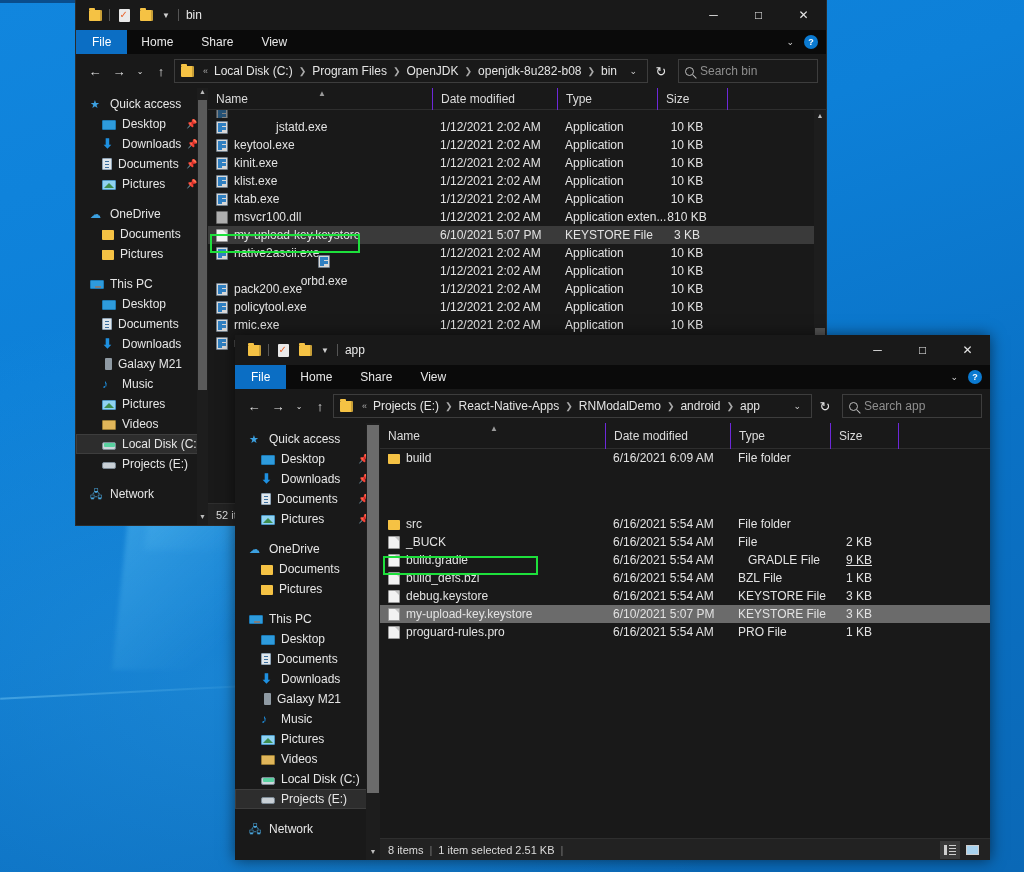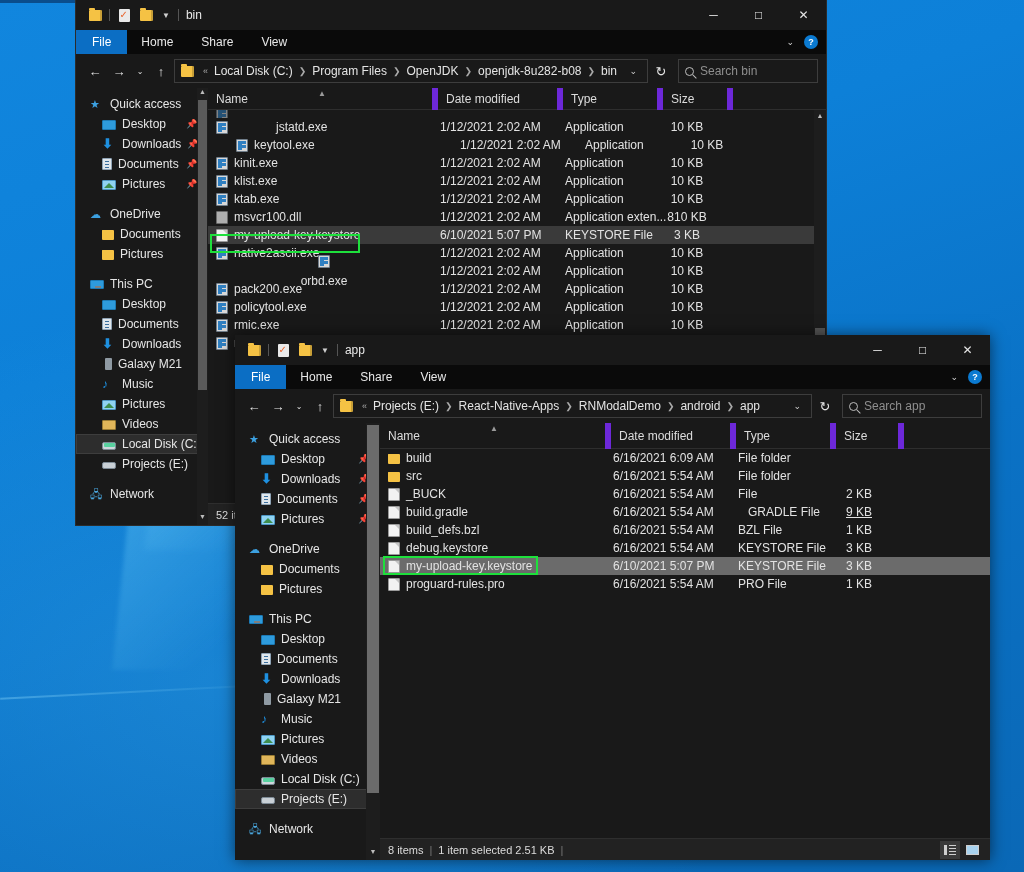--- a/index.html
+++ b/index.html
@@ -167,21 +167,21 @@
   .ni-drive{ background:#c9d0d6; height:7px;margin-top:3px;border-radius:2px;border:1px solid #7d8a95; }
   .ni-net{ color:#4aa8e0; font-size:11px; line-height:13px; }
 
   
   .pane{ flex:1; min-width:0; position:relative; background:#191919; display:flex; flex-direction:column; }
   .colhdr{
     height:22px; display:flex; align-items:center; border-bottom:1px solid #2e2e2e;
     font-size:12px; color:#dcdcdc; flex:none; position:relative;
   }
   .colhdr .c{ padding-left:8px; position:relative; height:22px; display:flex; align-items:center; }
-  .colhdr .c + .c{ border-left:6px solid #6d28d9; }
+  .colhdr .c + .c{ border-left:1px solid #6d28d9; }
   .colhdr .sortarrow{ position:absolute; font-size:8px; color:#9a9a9a; top:1px; }
   .rows{ flex:1; overflow:hidden; position:relative; }
   .frow{
     height:18px; display:flex; align-items:center; font-size:12px; color:#e2e2e2; white-space:nowrap;
   }
   .frow.sel{ background:#6b6b6b; }
   .frow .cname{ display:flex; align-items:center; gap:6px; padding-left:8px; overflow:hidden; }
   .frow .cdate,.frow .ctype{ padding-left:8px; }
   .frow .csize{ text-align:center; padding-right:10px; }
   .fi{ width:12px;height:13px;position:relative;flex:none; }
@@ -413,21 +413,21 @@
         <div class="frow">
           <div class="cname" style="width:224px;gap:48px;">
               <span class="fi fi-exe"></span>
               <span>jstatd.exe</span>
             </div>
           <div class="cdate" style="width:125px;">1/12/2021 2:02 AM</div>
           <div class="ctype" style="width:100px;">Application</div>
           <div class="csize" style="width:70px;">10 KB</div>
         </div>
         <div class="frow">
-          <div class="cname" style="width:224px;margin-left:20px;">
+          <div class="cname" style="width:224px;">
               <span class="fi fi-exe"></span>
               <span>keytool.exe</span>
             </div>
           <div class="cdate" style="width:125px;">1/12/2021 2:02 AM</div>
           <div class="ctype" style="width:100px;">Application</div>
           <div class="csize" style="width:70px;">10 KB</div>
         </div>
         <div class="frow">
           <div class="cname" style="width:224px;">
               <span class="fi fi-exe"></span>
@@ -720,21 +720,21 @@
       <div class="rows">
         <div class="frow" style="height:18px;">
           <div class="cname" style="width:225px;">
               <span class="fi fi-folder"></span>
               <span>build</span>
             </div>
           <div class="cdate" style="width:125px;">6/16/2021 6:09 AM</div>
           <div class="ctype" style="width:100px;">File folder</div>
           <div class="csize" style="width:68px;"></div>
         </div>
-        <div class="frow" style="height:18px;">
+        <div class="frow" style="height:18px;margin-top:48px;">
           <div class="cname" style="width:225px;">
               <span class="fi fi-folder"></span>
               <span>src</span>
             </div>
           <div class="cdate" style="width:125px;">6/16/2021 5:54 AM</div>
           <div class="ctype" style="width:100px;">File folder</div>
           <div class="csize" style="width:68px;"></div>
         </div>
         <div class="frow" style="height:18px;">
           <div class="cname" style="width:225px;">

